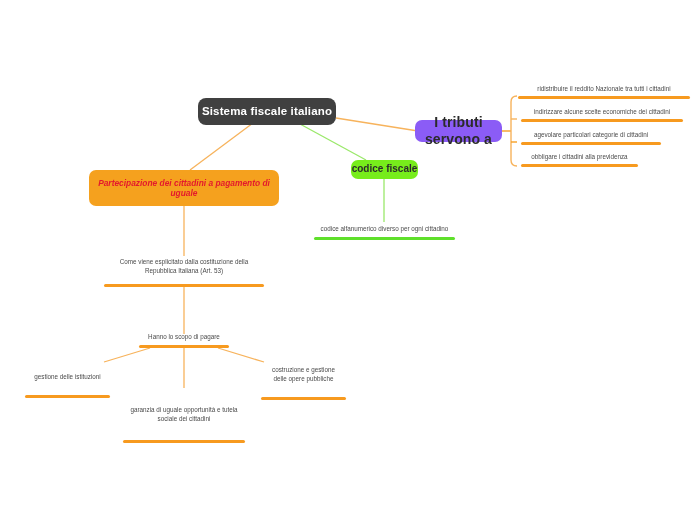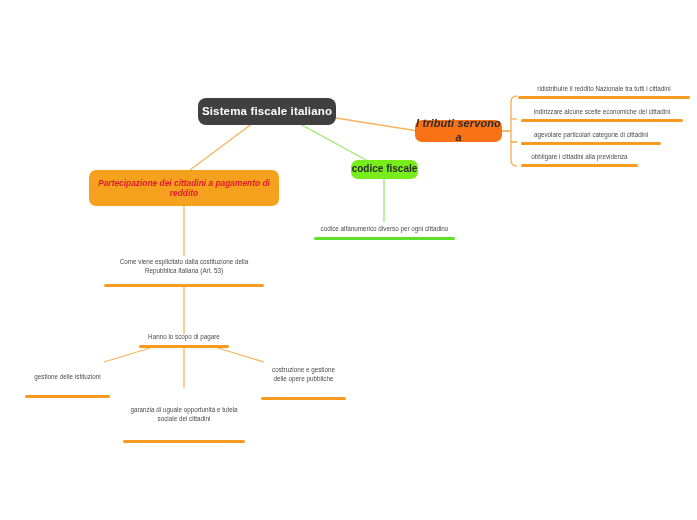--- a/index.html
+++ b/index.html
@@ -48,25 +48,24 @@
   }
   .pill-orange {
     background: #f5a11e;
     color: #e3192d;
     font-weight: bold;
     font-size: 8.4px;
     font-style: italic;
     padding: 18px 8px;
   }
   .pill-orange-dark {
-    background: #f97316;
+    background: #8b5cf6;
     color: #2b2b2b;
     font-weight: bold;
-    font-size: 11px;
-    font-style: italic;
+    font-size: 14px;
     letter-spacing: .1px;
   }
   .pill-green {
     background: #77ed1b;
     color: #2b2b2b;
     font-weight: bold;
     font-size: 10px;
   }
 
   
@@ -150,21 +149,21 @@
   <div class="pill pill-green" style="left:351px; top:160px; width:67px; height:19px;">codice fiscale</div>
 
   <div class="leaf green" style="left:314px; top:224px; width:141px;">
     <span class="txt">codice alfanumerico diverso per ogni cittadino</span>
     <span class="bar" style="width:141px; margin-top:4px;"></span>
   </div>
 
   <div class="pill pill-orange" style="left:89px; top:170px; width:190px; height:29px;">
     <span>
       <span>Partecipazione dei cittadini a pagamento di</span><br>
-      <span>reddito</span>
+      <span>uguale</span>
     </span>
   </div>
 
   <div class="leaf" style="left:104px; top:257px; width:160px;">
     <span class="txt">Come viene esplicitato dalla costituzione della
 Repubblica Italiana (Art. 53)</span>
     <span class="bar" style="width:160px; margin-top:9px;"></span>
   </div>
 
   <div class="leaf" style="left:139px; top:332px; width:90px;">

